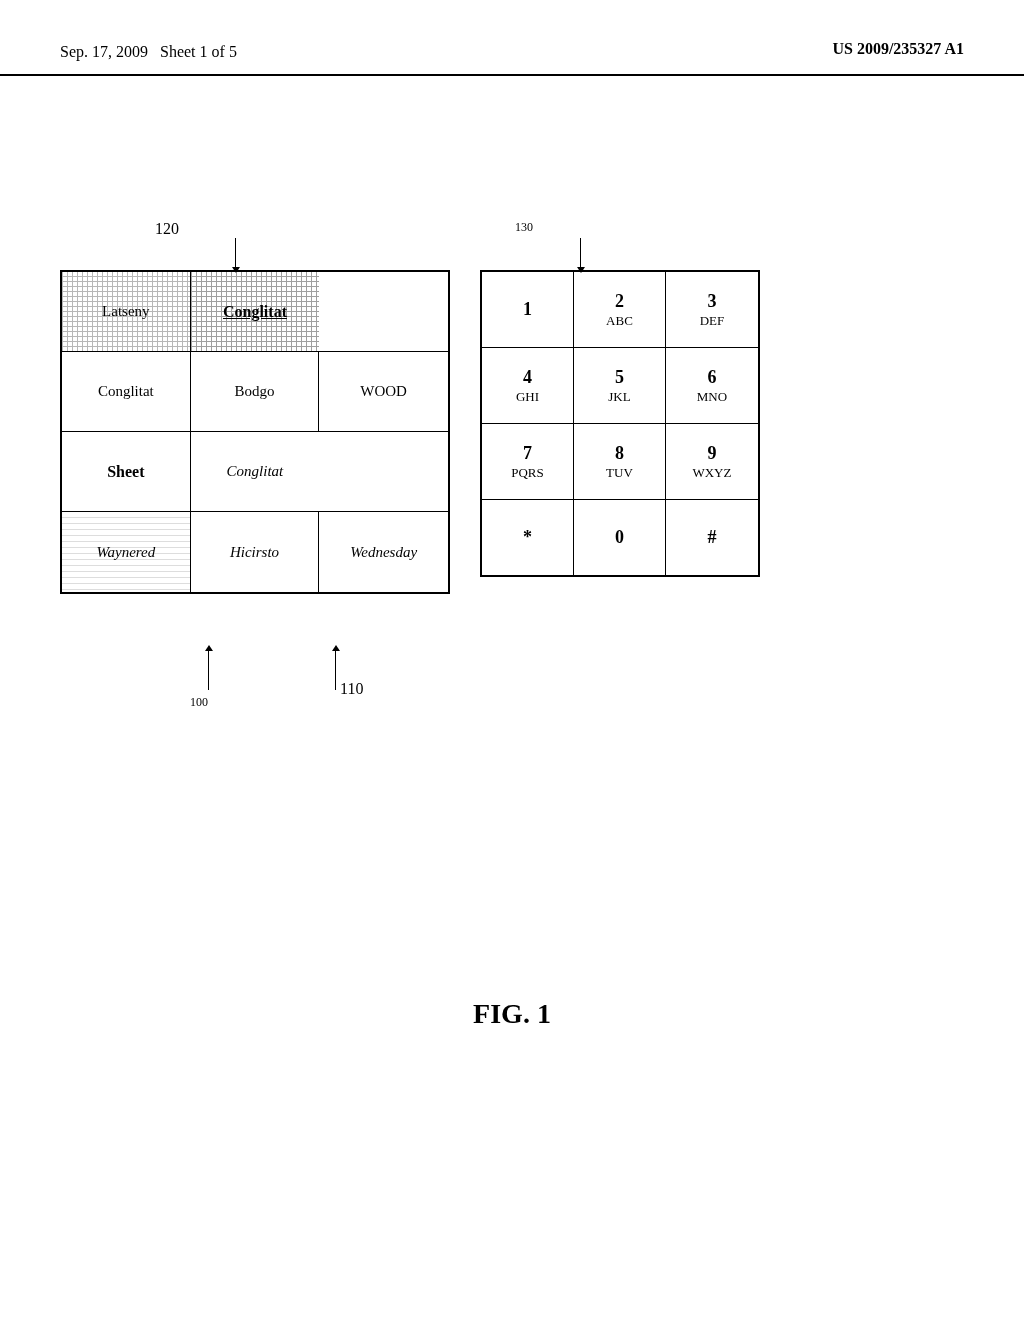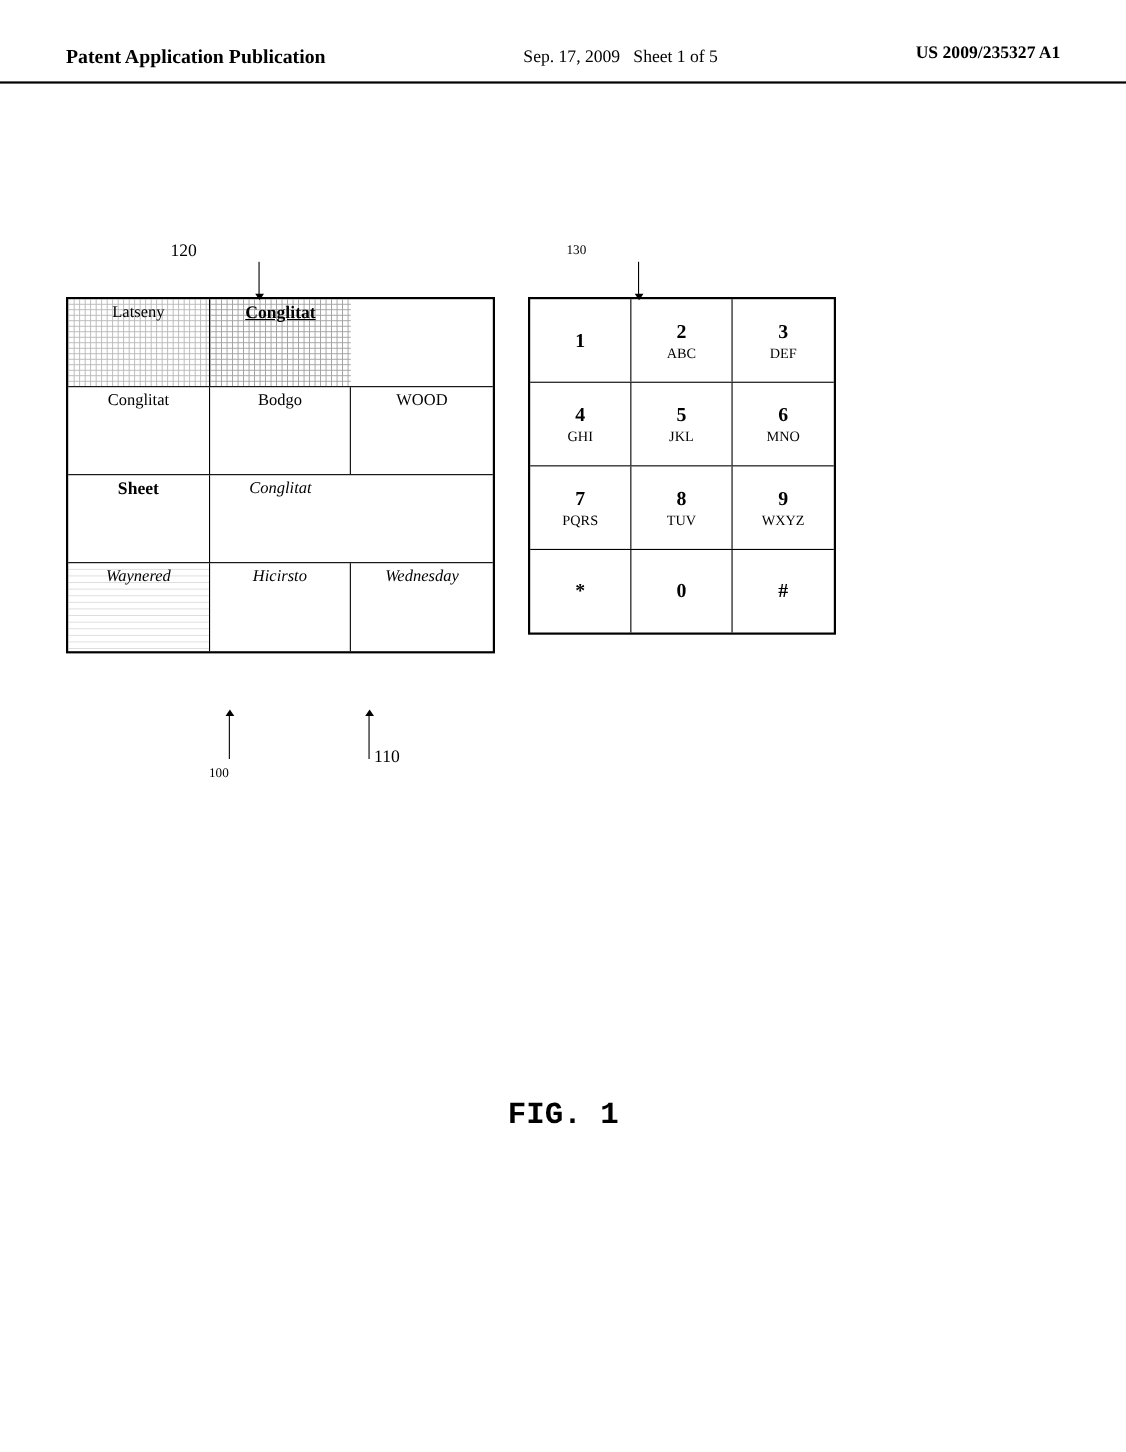--- a/index.html
+++ b/index.html
@@ -113,21 +113,21 @@
     }
     .grid-row:last-child {
       border-bottom: none;
     }
 
     
     .grid-cell {
       border-right: 1px solid #000;
       position: relative;
       display: flex;
-      align-items: flex-start;
+      align-items: center;
       justify-content: center;
       overflow: hidden;
     }
     .grid-cell:last-child {
       border-right: none;
     }
 
     
     .col-1 { width: 33.33%; }
     .col-2 { width: 33.33%; }
@@ -280,28 +280,27 @@
 
     
     .fig-label {
       position: absolute;
       bottom: 290px;
       left: 0;
       right: 0;
       text-align: center;
       font-size: 28px;
       font-weight: bold;
-      font-family: Liberation Mono, monospace;
+      font-family: Liberation Serif, serif;
     }
   </style>
 </head>
 <body>
 
 <div class="header">
-  <div class="header-left">Patent Application Publication</div>
   <div class="header-center">
     <span>Sep. 17, 2009</span>&nbsp;&nbsp;
     <span>Sheet 1 of 5</span>
   </div>
   <div class="header-right">US 2009/235327 A1</div>
 </div>
 
 <div class="diagram-area">
 
   <div class="label-120">120</div>

